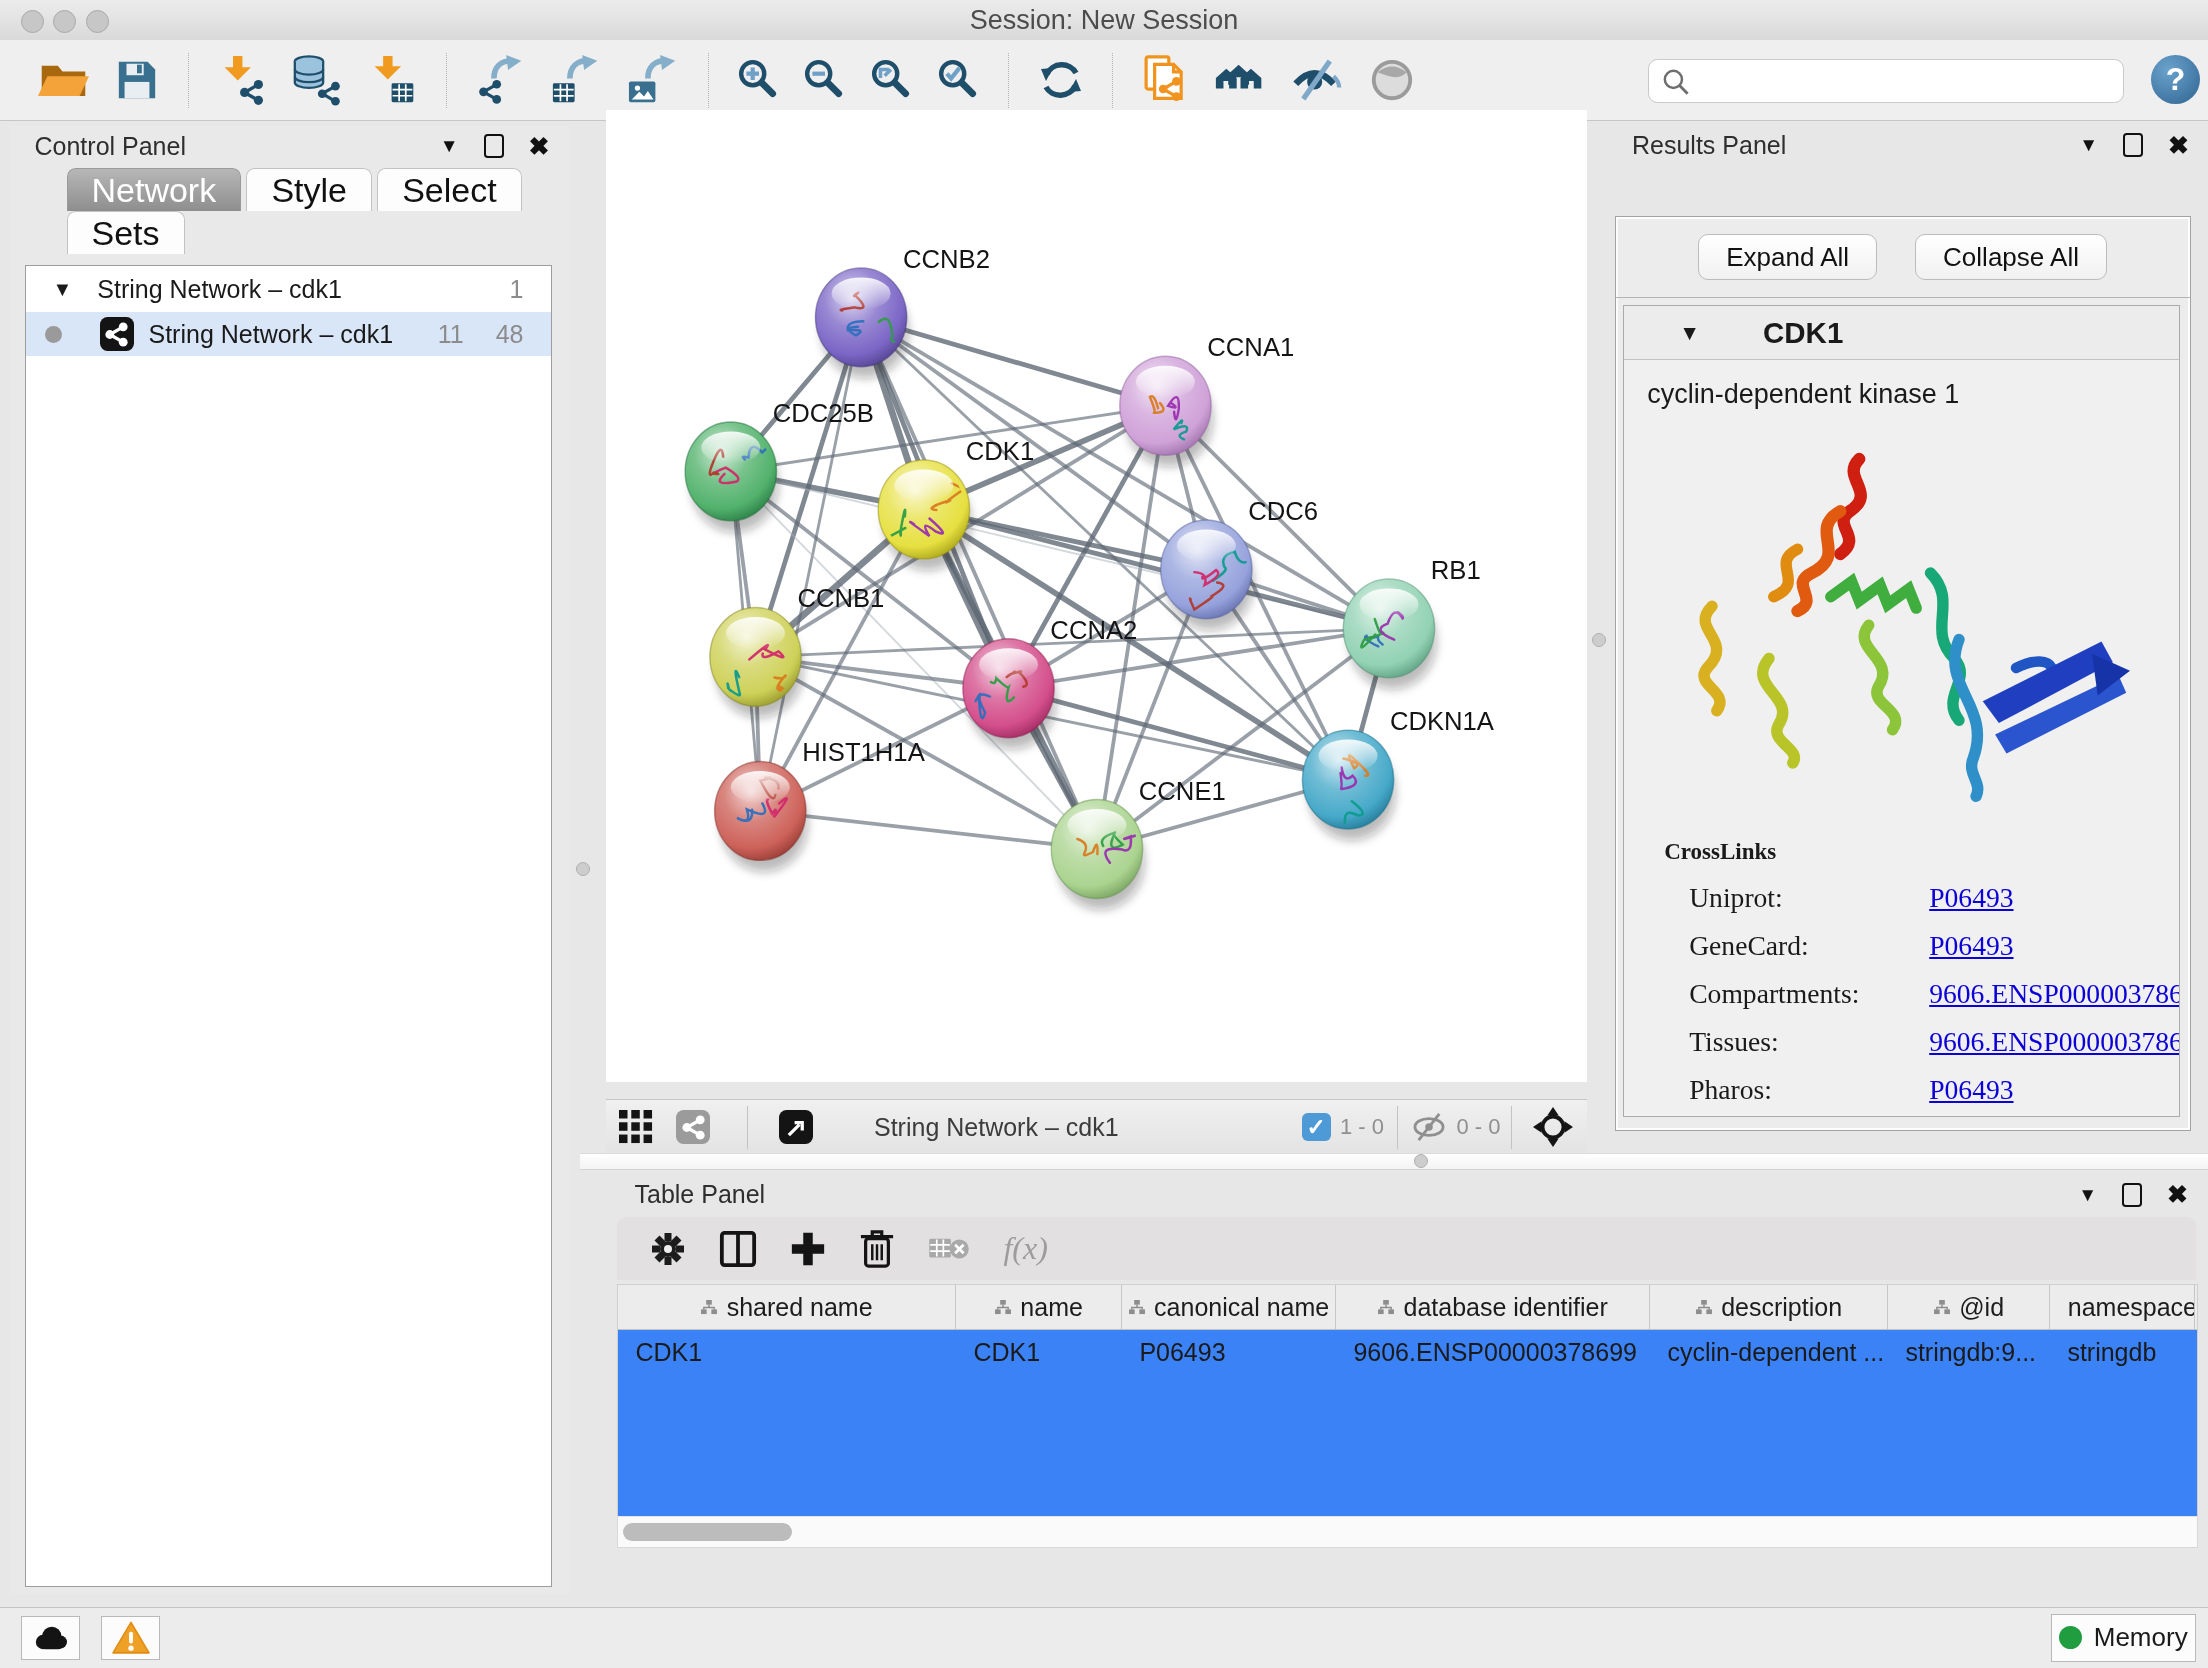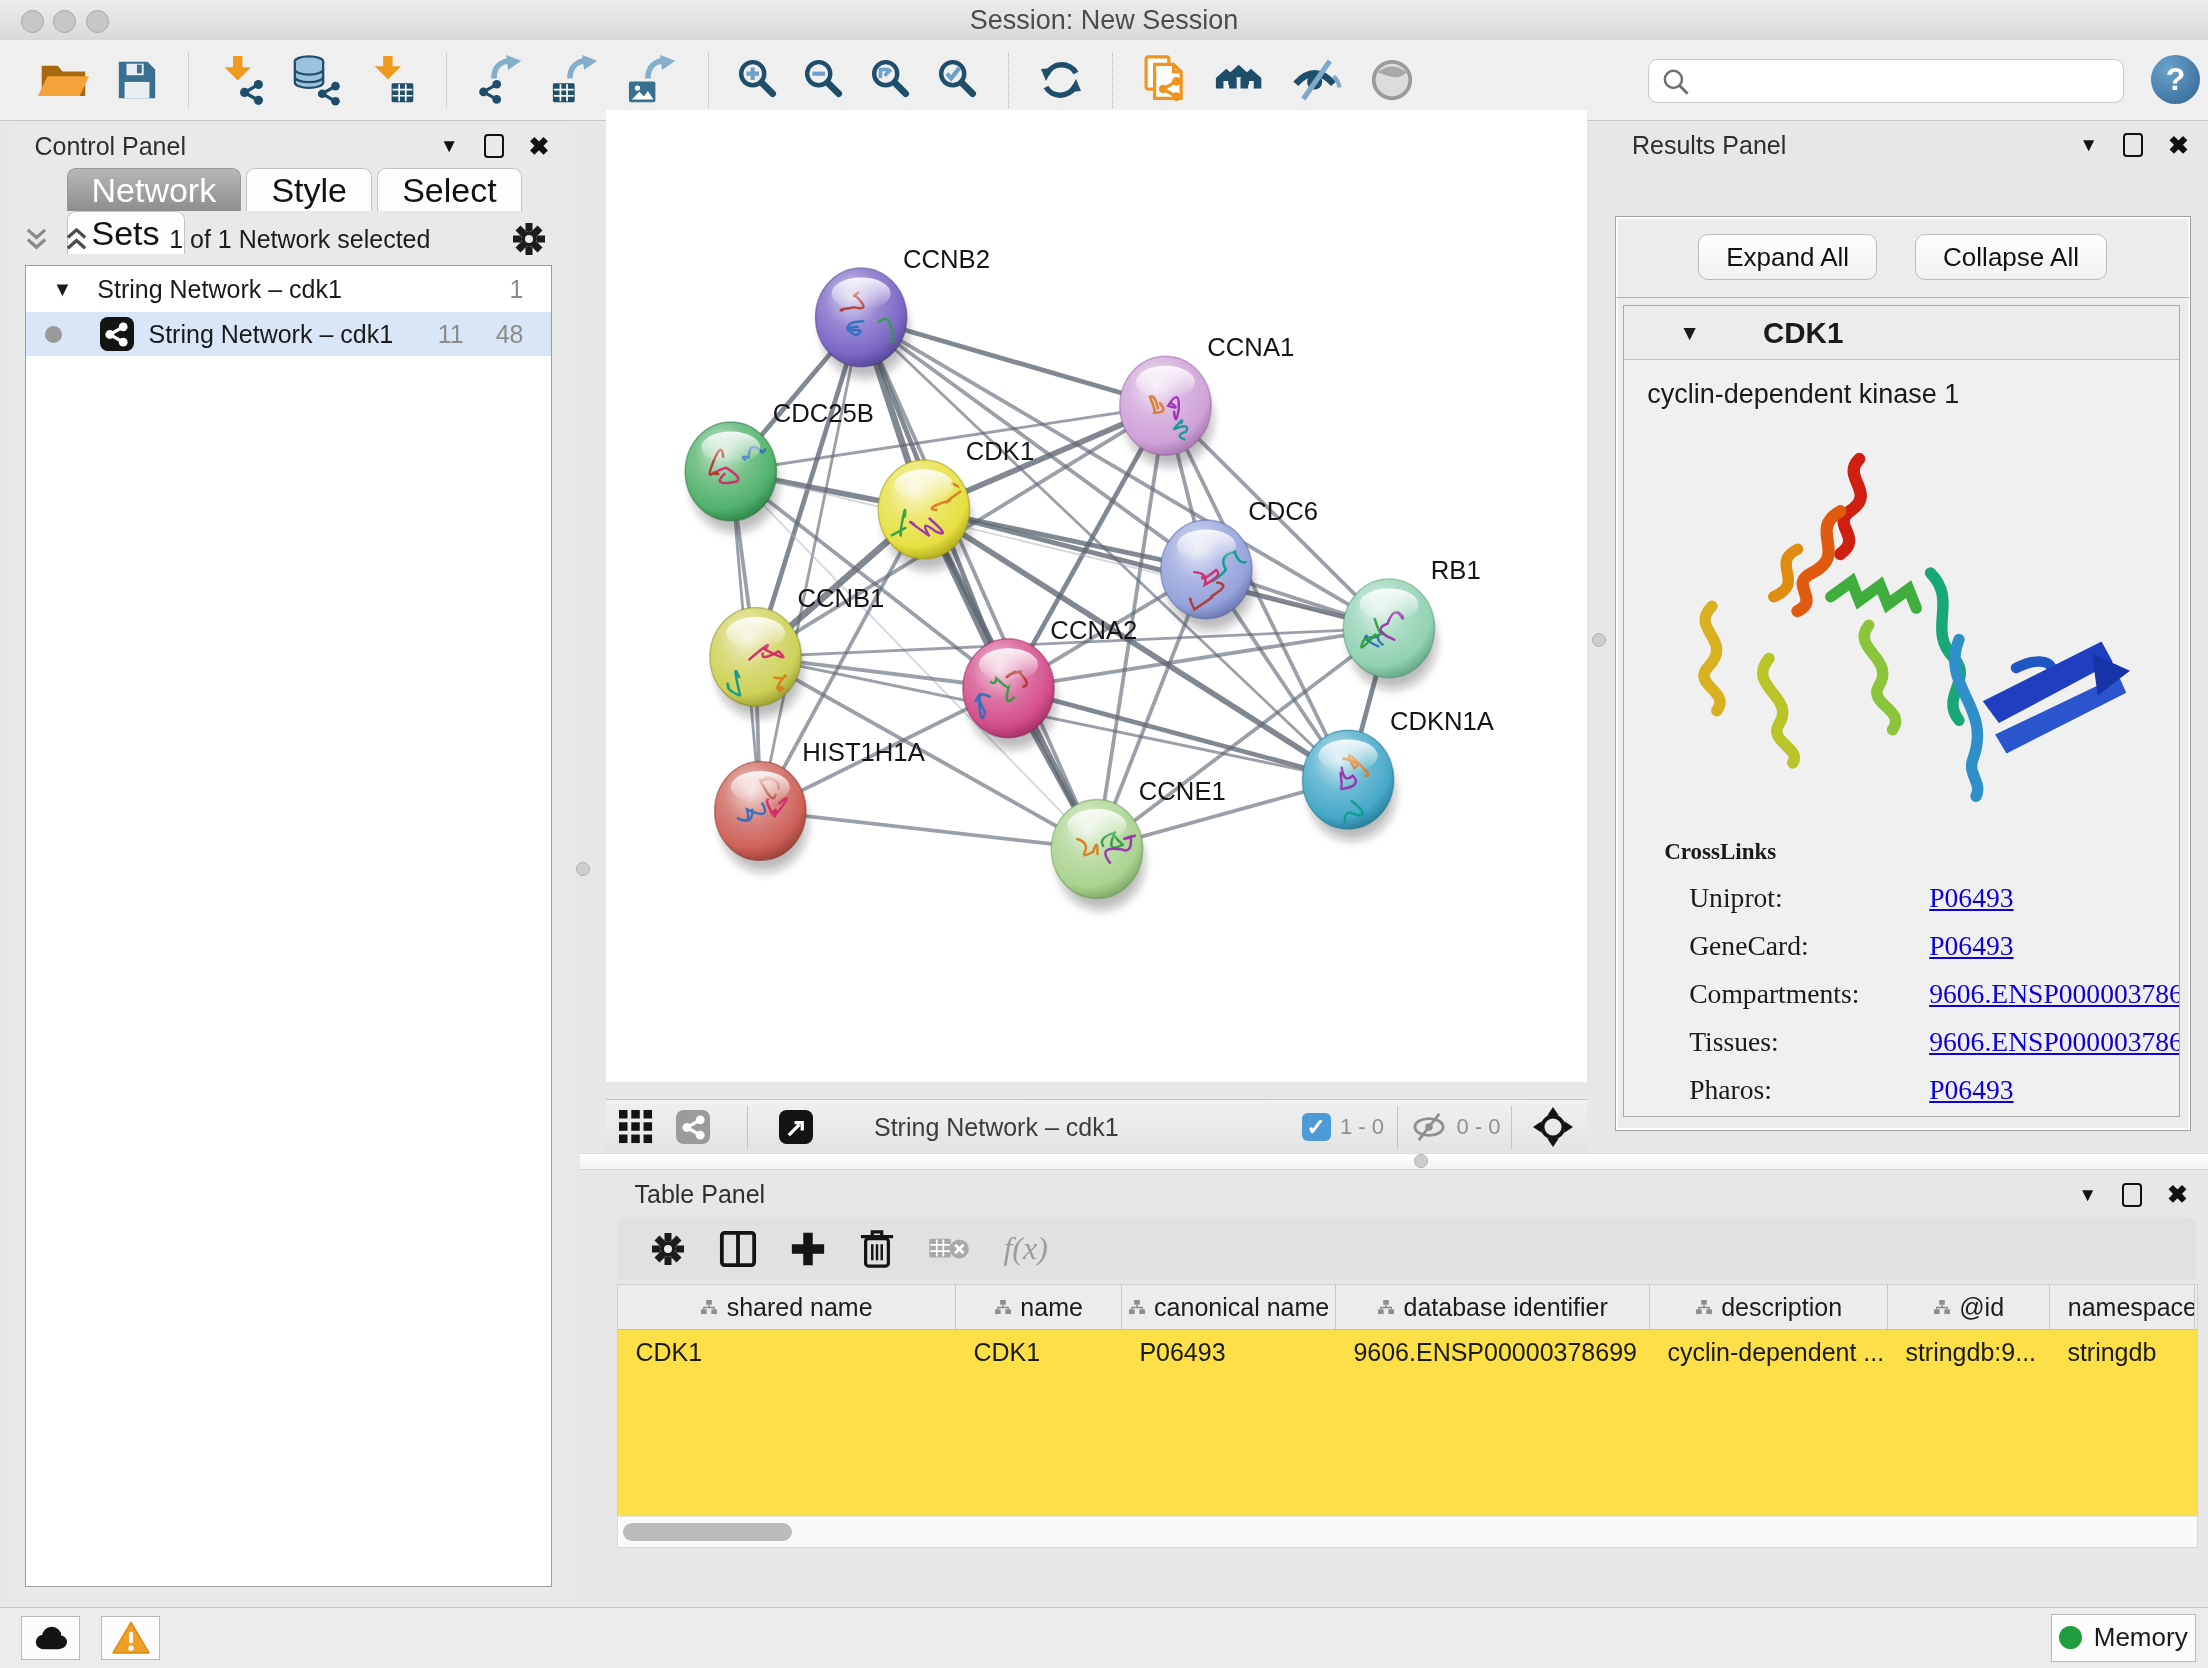--- a/index.html
+++ b/index.html
@@ -82,21 +82,21 @@
   .xl-title{font-size:23px;font-weight:bold;margin-bottom:17px;}
   .xl-grid{display:grid;grid-template-columns:240px auto;row-gap:16px;font-size:27.6px;margin-left:25px;}
   .xl-link{color:#0c00d8;text-decoration:underline;cursor:pointer;}
   
   .tablepanel{position:absolute;left:606px;top:1168px;width:1603px;height:438px;}
   .tp-hdr{position:absolute;left:0;top:7.6px;width:100%;height:38px;display:flex;align-items:center;}
   .tp-toolbar{position:absolute;left:11.4px;top:49px;width:1579px;height:63px;background:#e2e0e0;
     border-radius:9.5px 9.5px 0 0;display:flex;align-items:center;}
   .tp-tool{margin-left:32px;cursor:pointer;display:flex;align-items:center;}
   .fx{font-family:"Liberation Serif",serif;font-style:italic;font-size:32px;color:#9c9c9c;}
-  .tp-table{position:absolute;left:11.4px;top:116px;width:1579px;height:232px;background:#fde047;
+  .tp-table{position:absolute;left:11.4px;top:116px;width:1579px;height:232px;background:#3b82f6;
     border:1px solid #cfcfcf;overflow:hidden;}
   .thead{display:flex;height:44px;background:#ececec;border-bottom:1px solid #c2c2c2;}
   .th{display:flex;align-items:center;justify-content:center;gap:9.5px;font-size:25px;color:#1c1c1c;
     border-right:1px solid #c6c6c6;box-sizing:border-box;overflow:hidden;white-space:nowrap;}
   .trow{display:flex;height:44px;}
   .td{font-size:25px;padding-left:17px;line-height:44px;box-sizing:border-box;overflow:hidden;
     white-space:nowrap;}
   .tp-scroll{position:absolute;left:11.4px;top:348px;width:1579px;height:30px;background:#fafafa;
     border:1px solid #d9d9d9;border-top:1px solid #e4e4e4;}
   .tp-thumb{position:absolute;left:4.8px;top:5.7px;width:169px;height:18px;background:#bcbcbc;border-radius:9.5px;}
@@ -331,34 +331,20 @@
     <span style="flex:1"></span>
     <span class="wctl tri">▼</span>
     <span class="wctl sq"></span>
     <span class="wctl x" style="margin-right:19px">✖</span>
   </div>
   <div class="cp-tabs">
     <span class="tab active">Network</span>
     <span class="tab">Style</span>
     <span class="tab">Select</span>
     <span class="tab">Sets</span>
-  </div>
-  <div class="cp-selbar">
-    <svg class="chev" width="27" height="25" viewBox="0 0 28 26">
-      <path d="M5 3 l9 8 9-8 M5 13 l9 8 9-8" stroke="#8a8a8a" stroke-width="3.4" fill="none"></path>
-      </svg>
-    <svg class="chev" width="27" height="25" viewBox="0 0 28 26">
-      <path d="M5 11 l9-8 9 8 M5 22 l9-8 9 8" stroke="#4c4c4c" stroke-width="3.4" fill="none"></path>
-      </svg>
-    <span class="cp-selmsg">1 of 1 Network selected</span>
-    <svg width="38" height="38" viewBox="0 0 38 38" style="margin-right:21px">
-      <g color="#1c1c1c">
-          <use href="#gear"></use>
-        </g>
-      </svg>
   </div>
   <div class="cp-list">
     <div class="cp-row" style="top:1.9px">
       <span style="margin-left:27px;font-size:20px">▼</span>
       <span style="margin-left:25px">String Network – cdk1</span>
       <span style="flex:1"></span>
       <span class="cnt" style="margin-right:27px">1</span>
     </div>
     <div class="cp-row sel" style="top:46px">
       <span style="margin-left:19px;width:17px;height:17px;border-radius:50%;background:#9a9a9a"></span>

